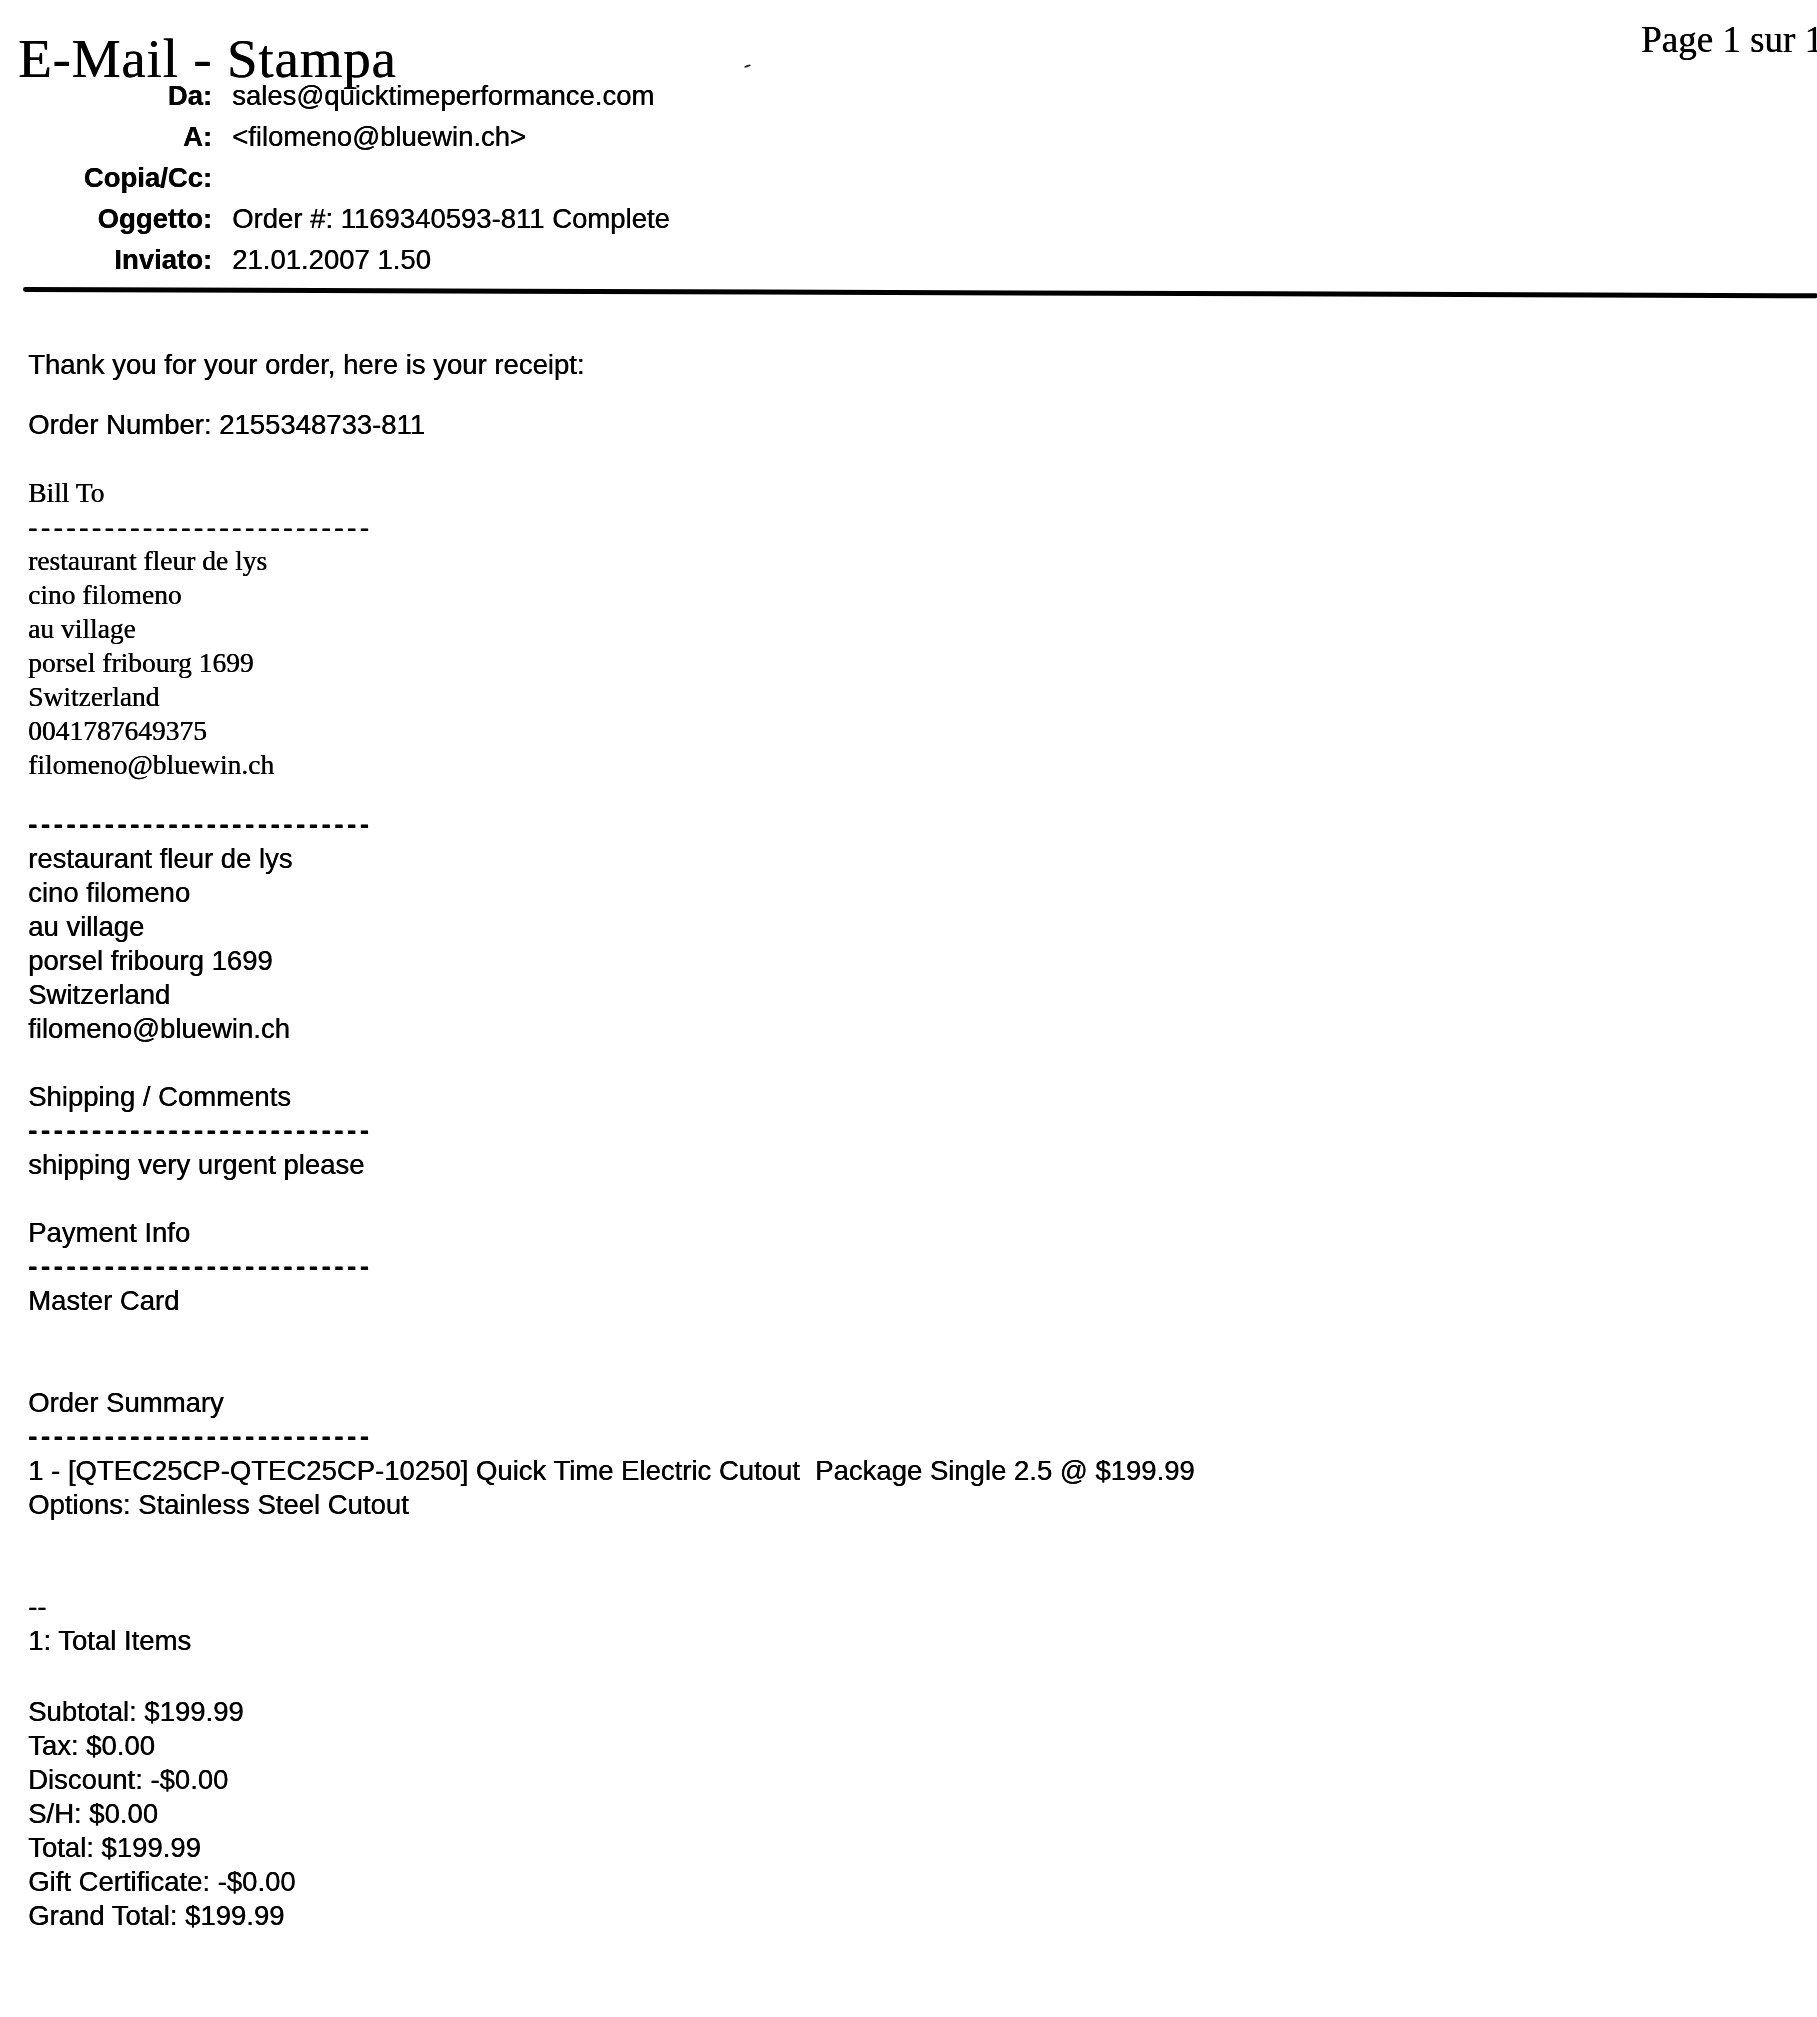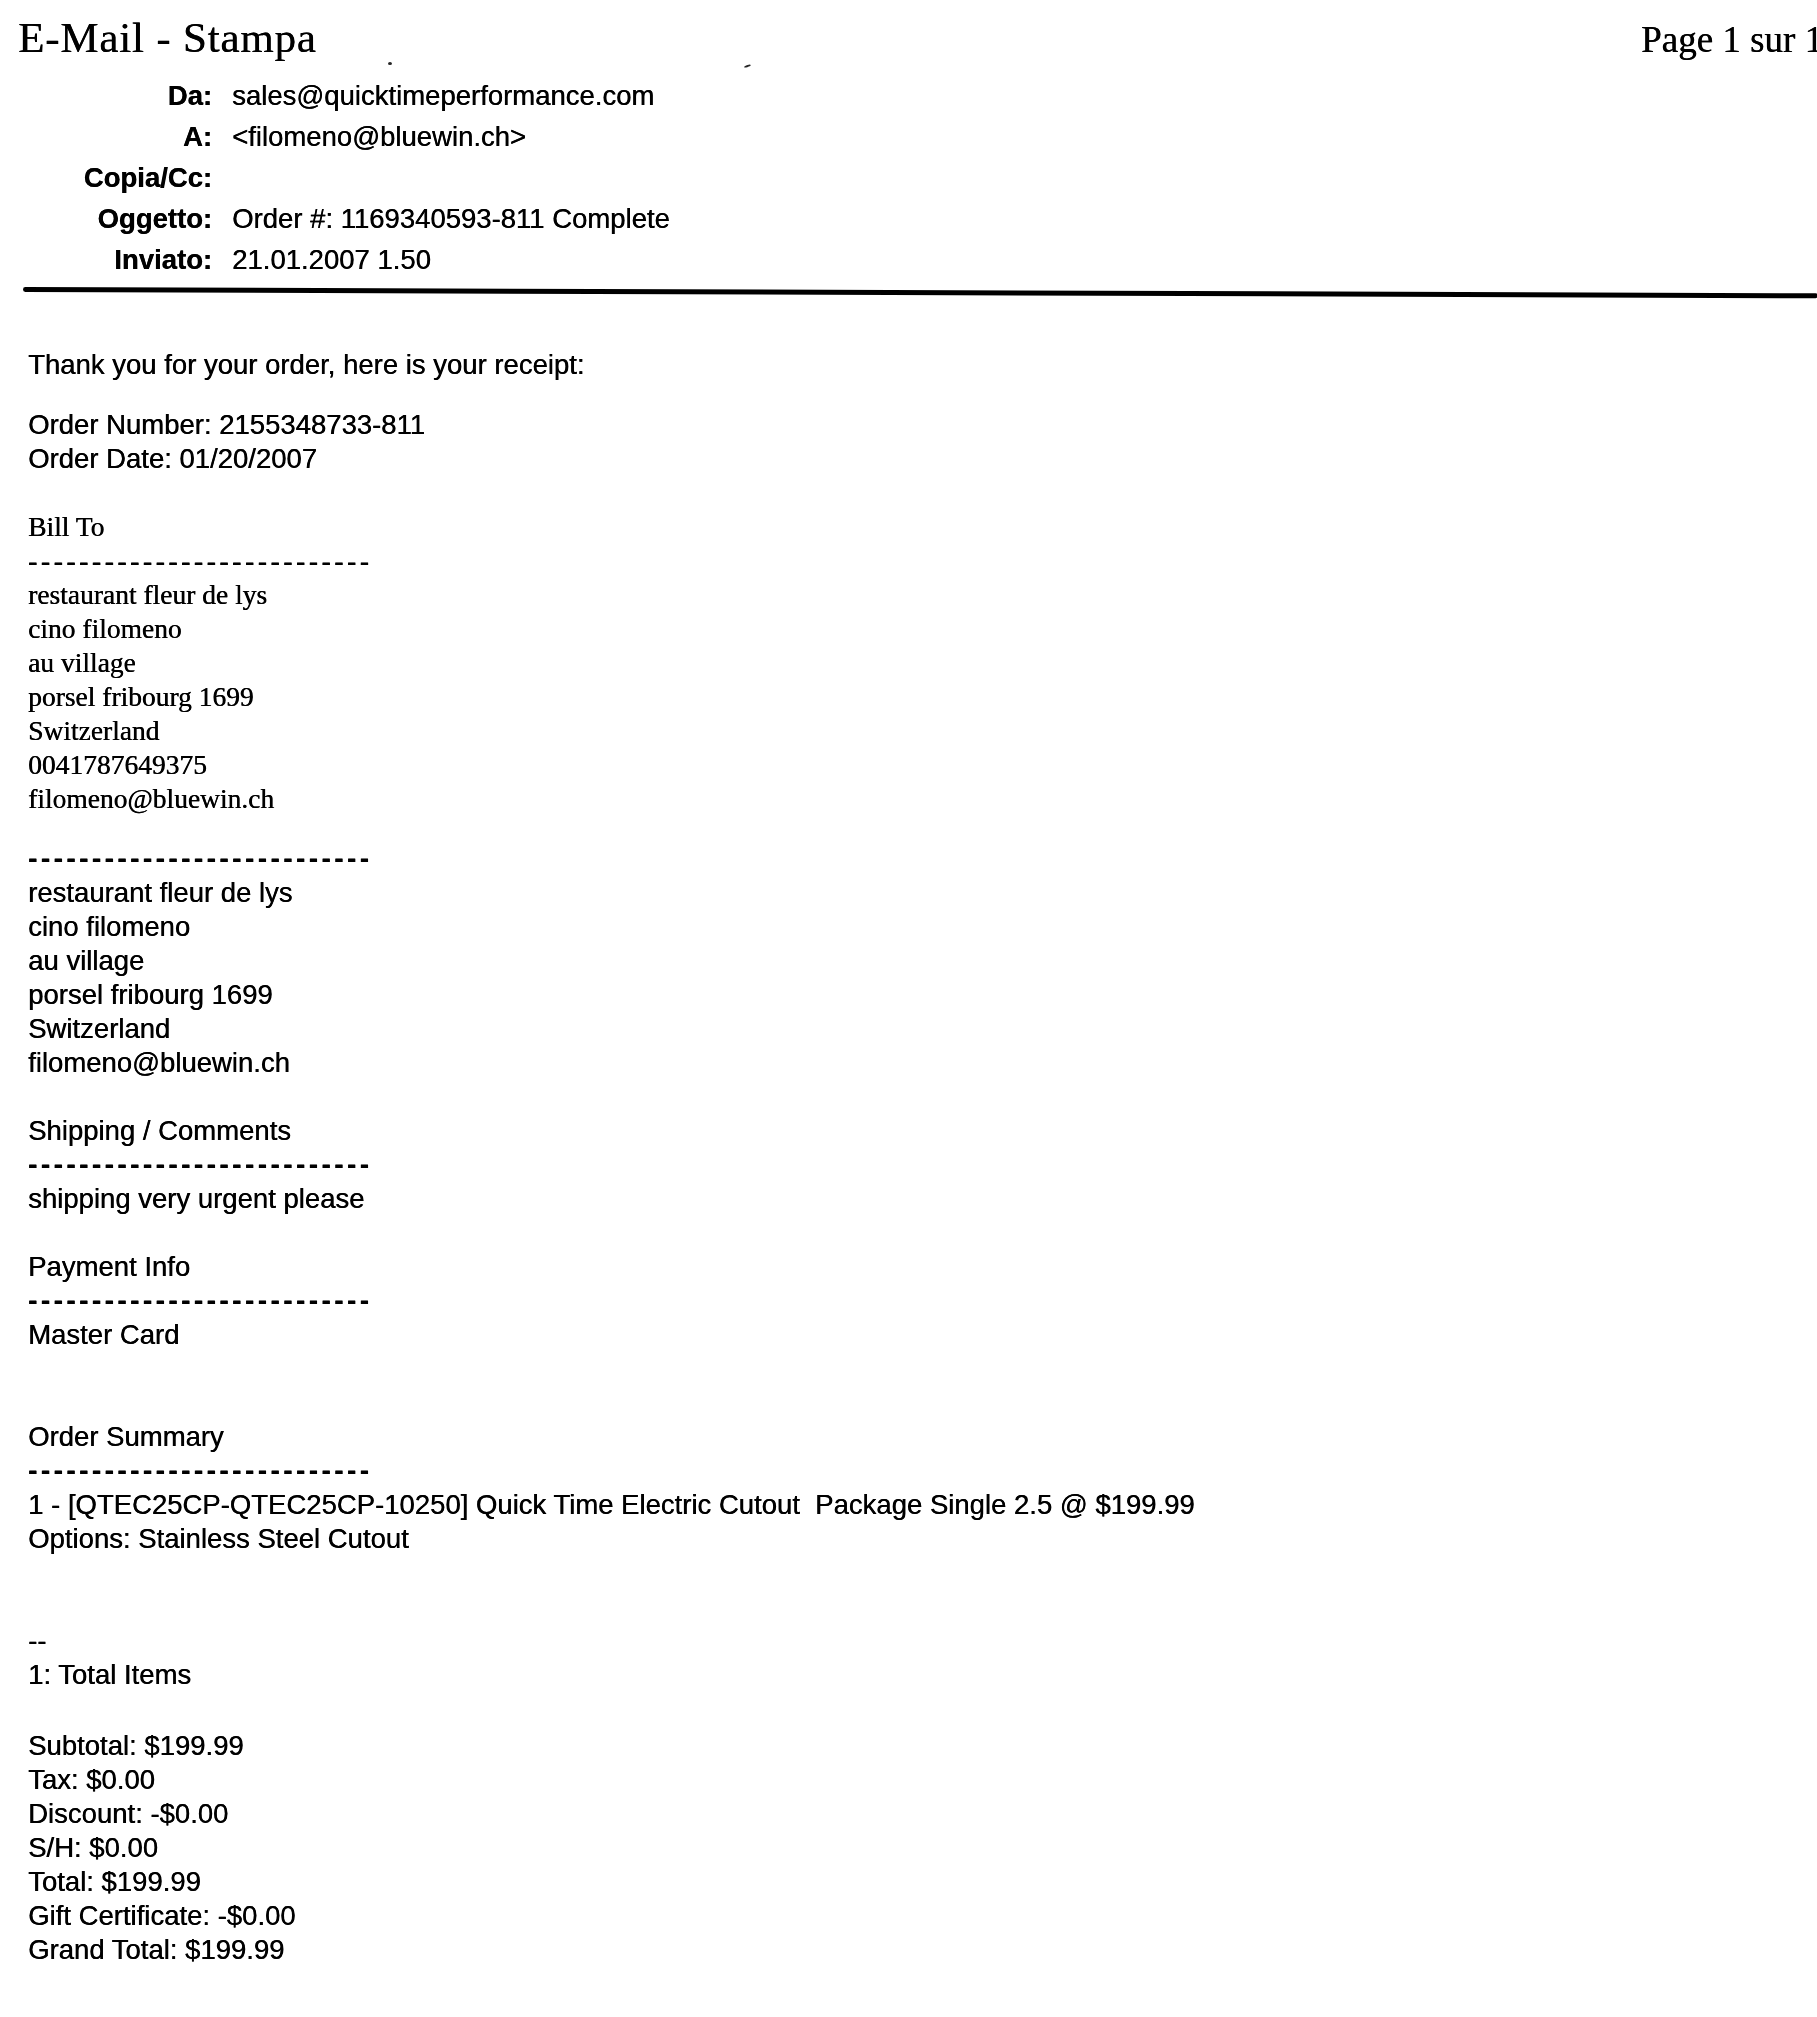--- a/index.html
+++ b/index.html
@@ -12,21 +12,21 @@
     position:relative; overflow:hidden;
     text-shadow:0.4px 0.4px 0 currentColor; 
   }
   .page { position:absolute; inset:0; }
 
   
   .doc-header {
     position:absolute; top:11.3px; left:18px; right:0; height:57px;
     font-family:"Liberation Serif","DejaVu Serif",serif;
   }
-  .doc-title { position:absolute; left:0; top:2px; font-size:43px; letter-spacing:0.8px; }
+  .doc-title { position:absolute; left:0; top:16px; font-size:55px; letter-spacing:0.8px; }
   .page-indicator { position:absolute; right:-4.9px; top:6.5px; font-size:37px; white-space:nowrap; }
 
   
   .speck { position:absolute; background:var(--ink); border-radius:50%; opacity:.85; }
   .speck-1 { left:388px; top:62px; width:4px; height:3.2px; }
   .speck-2 { left:744px; top:65px; width:7.3px; height:2.4px; transform:rotate(-18deg); }
 
   
   .email-headers { position:absolute; top:75px; left:0; font-size:27.5px; line-height:41px; }
   .header-row { display:flex; min-height:41px; }
@@ -89,21 +89,20 @@
       </div>
     </div>
 
   <div class="separator"></div>
 
   <div class="email-body">
     <div class="line intro">Thank you for your order, here is your receipt:</div>
 
     <div class="order-block">
       <div class="line">Order Number: 2155348733-811</div>
-      <div class="line">Order Date: 01/20/2007</div>
     </div>
 
     <div>
 
         <div class="section" style="margin-bottom: 26px; font-family: Liberation Serif, serif;">
           <div class="line section-heading">Bill To</div>
           <div class="line divider">---------------------------</div>
           <div class="section-lines">
         <div class="line">restaurant fleur de lys</div>
 

